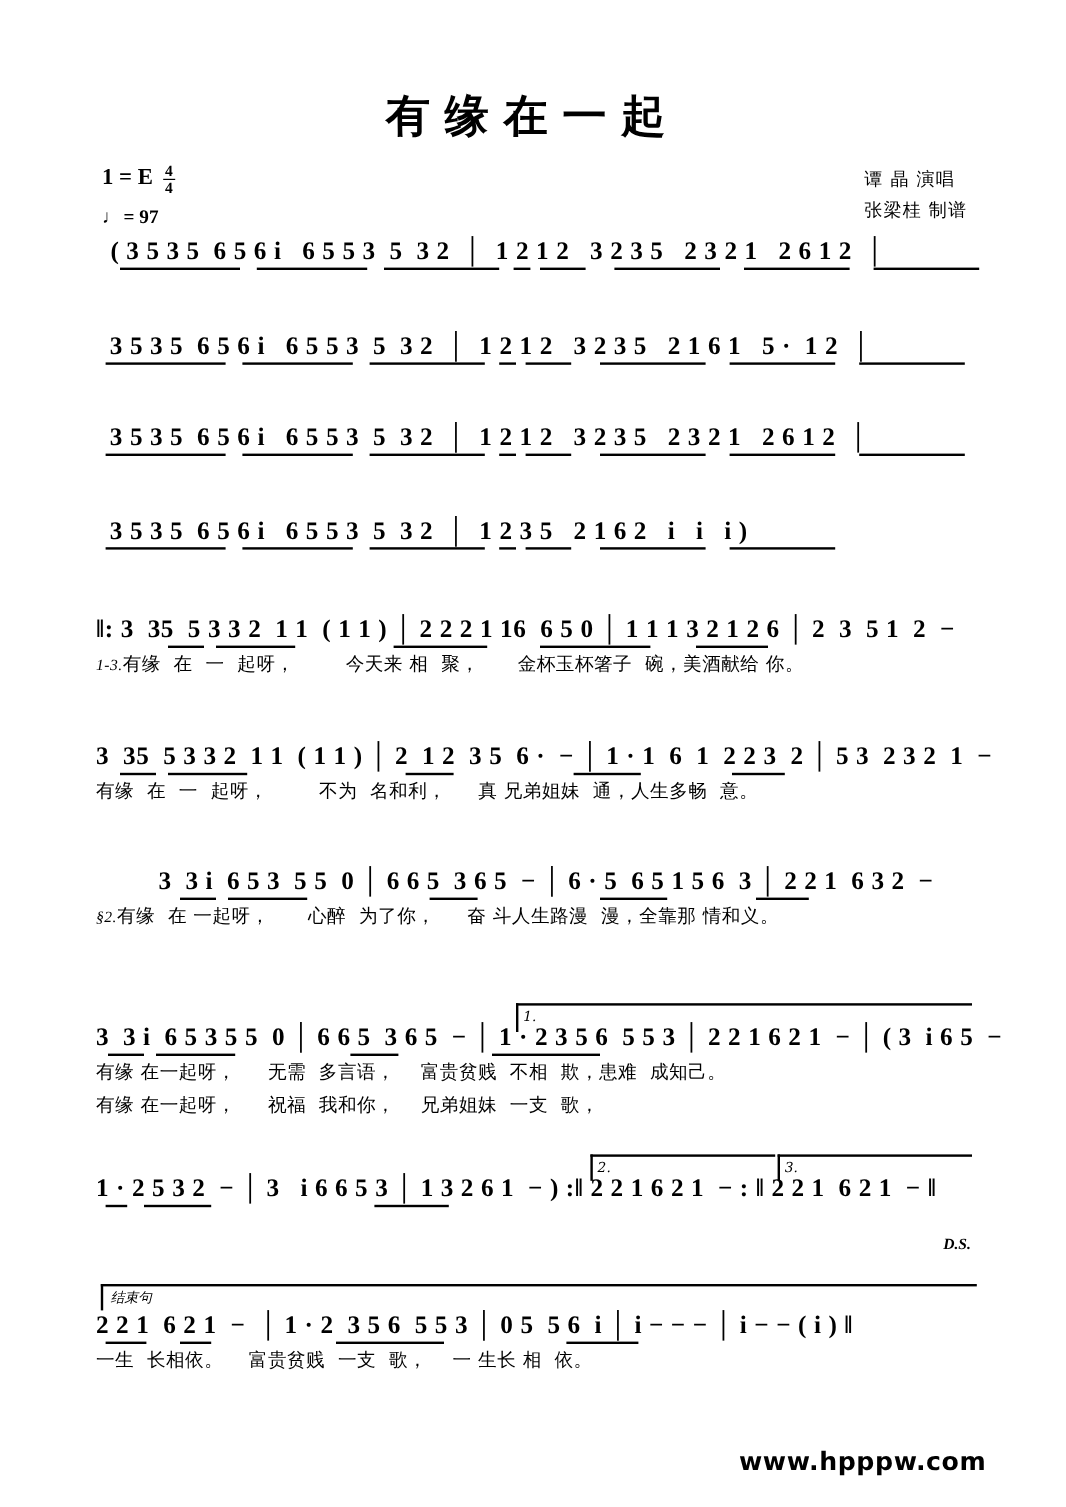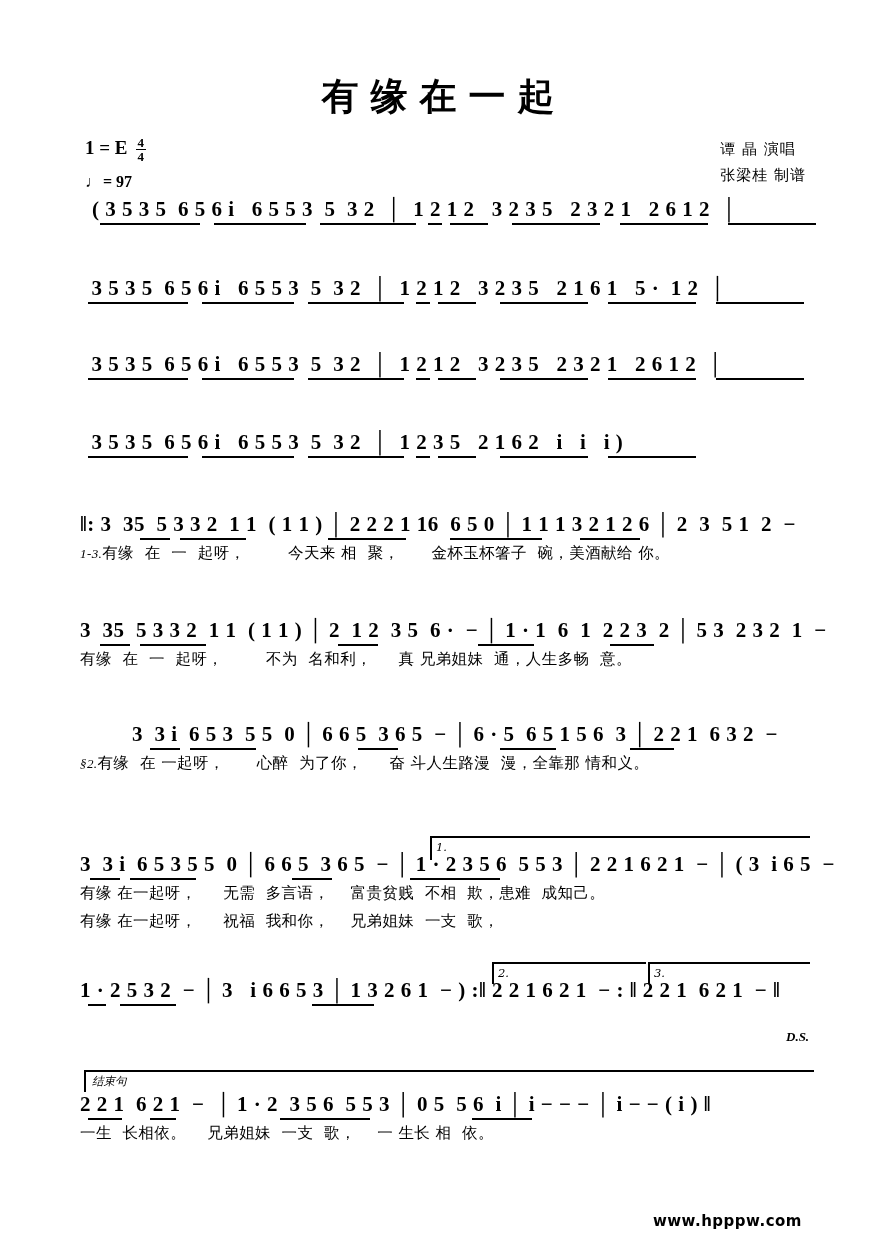--- a/index.html
+++ b/index.html
@@ -128,24 +128,24 @@
   }
   .ds-mark {
     position: absolute;
     font-family: "Liberation Serif", serif;
     font-size: 13px;
     font-weight: bold;
     font-style: italic;
   }
   .watermark {
     position: absolute;
-    right: 86px;
+    right: 66px;
     bottom: 26px;
     font-family: "DejaVu Sans", sans-serif;
-    font-size: 15px;
+    font-size: 21px;
     font-weight: bold;
     letter-spacing: 0.5px;
     color: #000;
   }
 </style>
 </head>
 <body>
 
 <div class="page">
 
@@ -272,21 +272,21 @@
   <div class="hline" style="left:648px; top:962px; width:162px;"></div>
   <div class="vline" style="left:648px; top:962px; height:22px;"></div>
   <div class="box-label" style="left:654px; top:966px;">3.</div>
   <div class="ds-mark" style="left:786px; top:1018px;margin-top:11px;">D.S.</div>
 
   <div class="hline" style="left:84px; top:1070px; width:730px;"></div>
   <div class="vline" style="left:84px; top:1070px; height:22px;"></div>
   <div class="box-label" style="left:92px; top:1074px;">结束句</div>
   <div class="row" style="top:1092px;">
     <div class="notes">2 2 1  6 2 1  −  │ 1 · 2  3 5 6  5 5 3 │ 0 5  5 6  i │ i − − − │ i − − ( i ) ‖</div>
-    <div class="lyrics">一生  长相依。    兄弟姐妹  一支  歌，    一 生长 相  依。</div>
+    <div class="lyrics">一生  长相依。    富贵贫贱  一支  歌，    一 生长 相  依。</div>
     <div class="underline-deco" style="left:8px; top:26px; width:34px;"></div>
     <div class="underline-deco" style="left:70px;top:26px; width:26px;"></div>
     <div class="underline-deco" style="left:200px;top:26px; width:90px;"></div>
     <div class="underline-deco" style="left:392px;top:26px; width:60px;"></div>
   </div>
 
   <div class="watermark">www.hpppw.com</div>
 
 </div>
 

